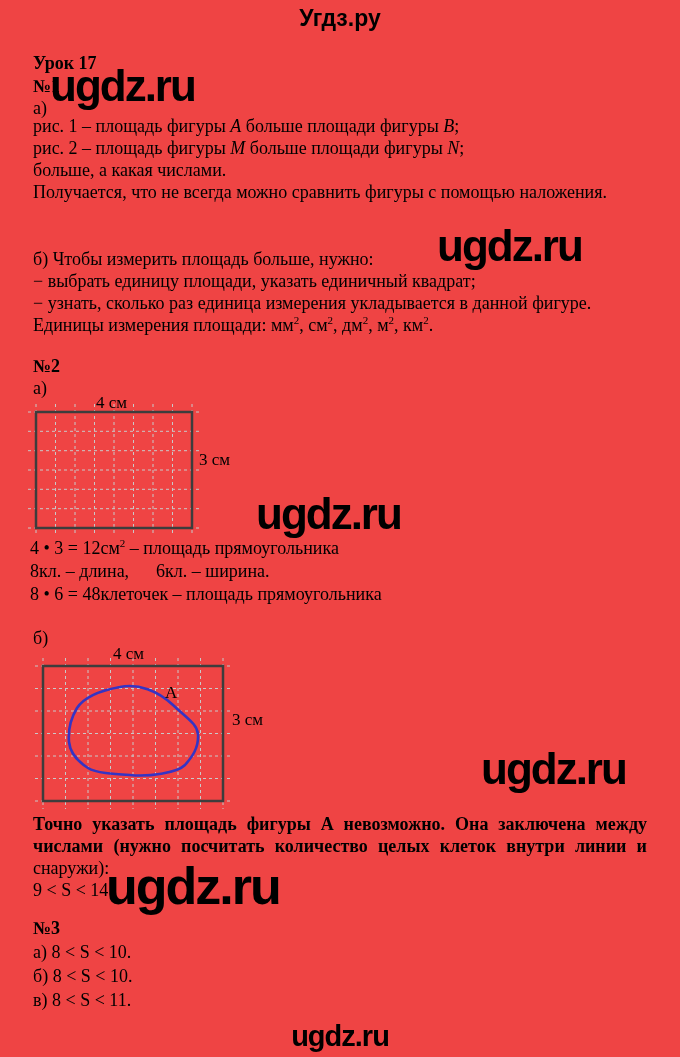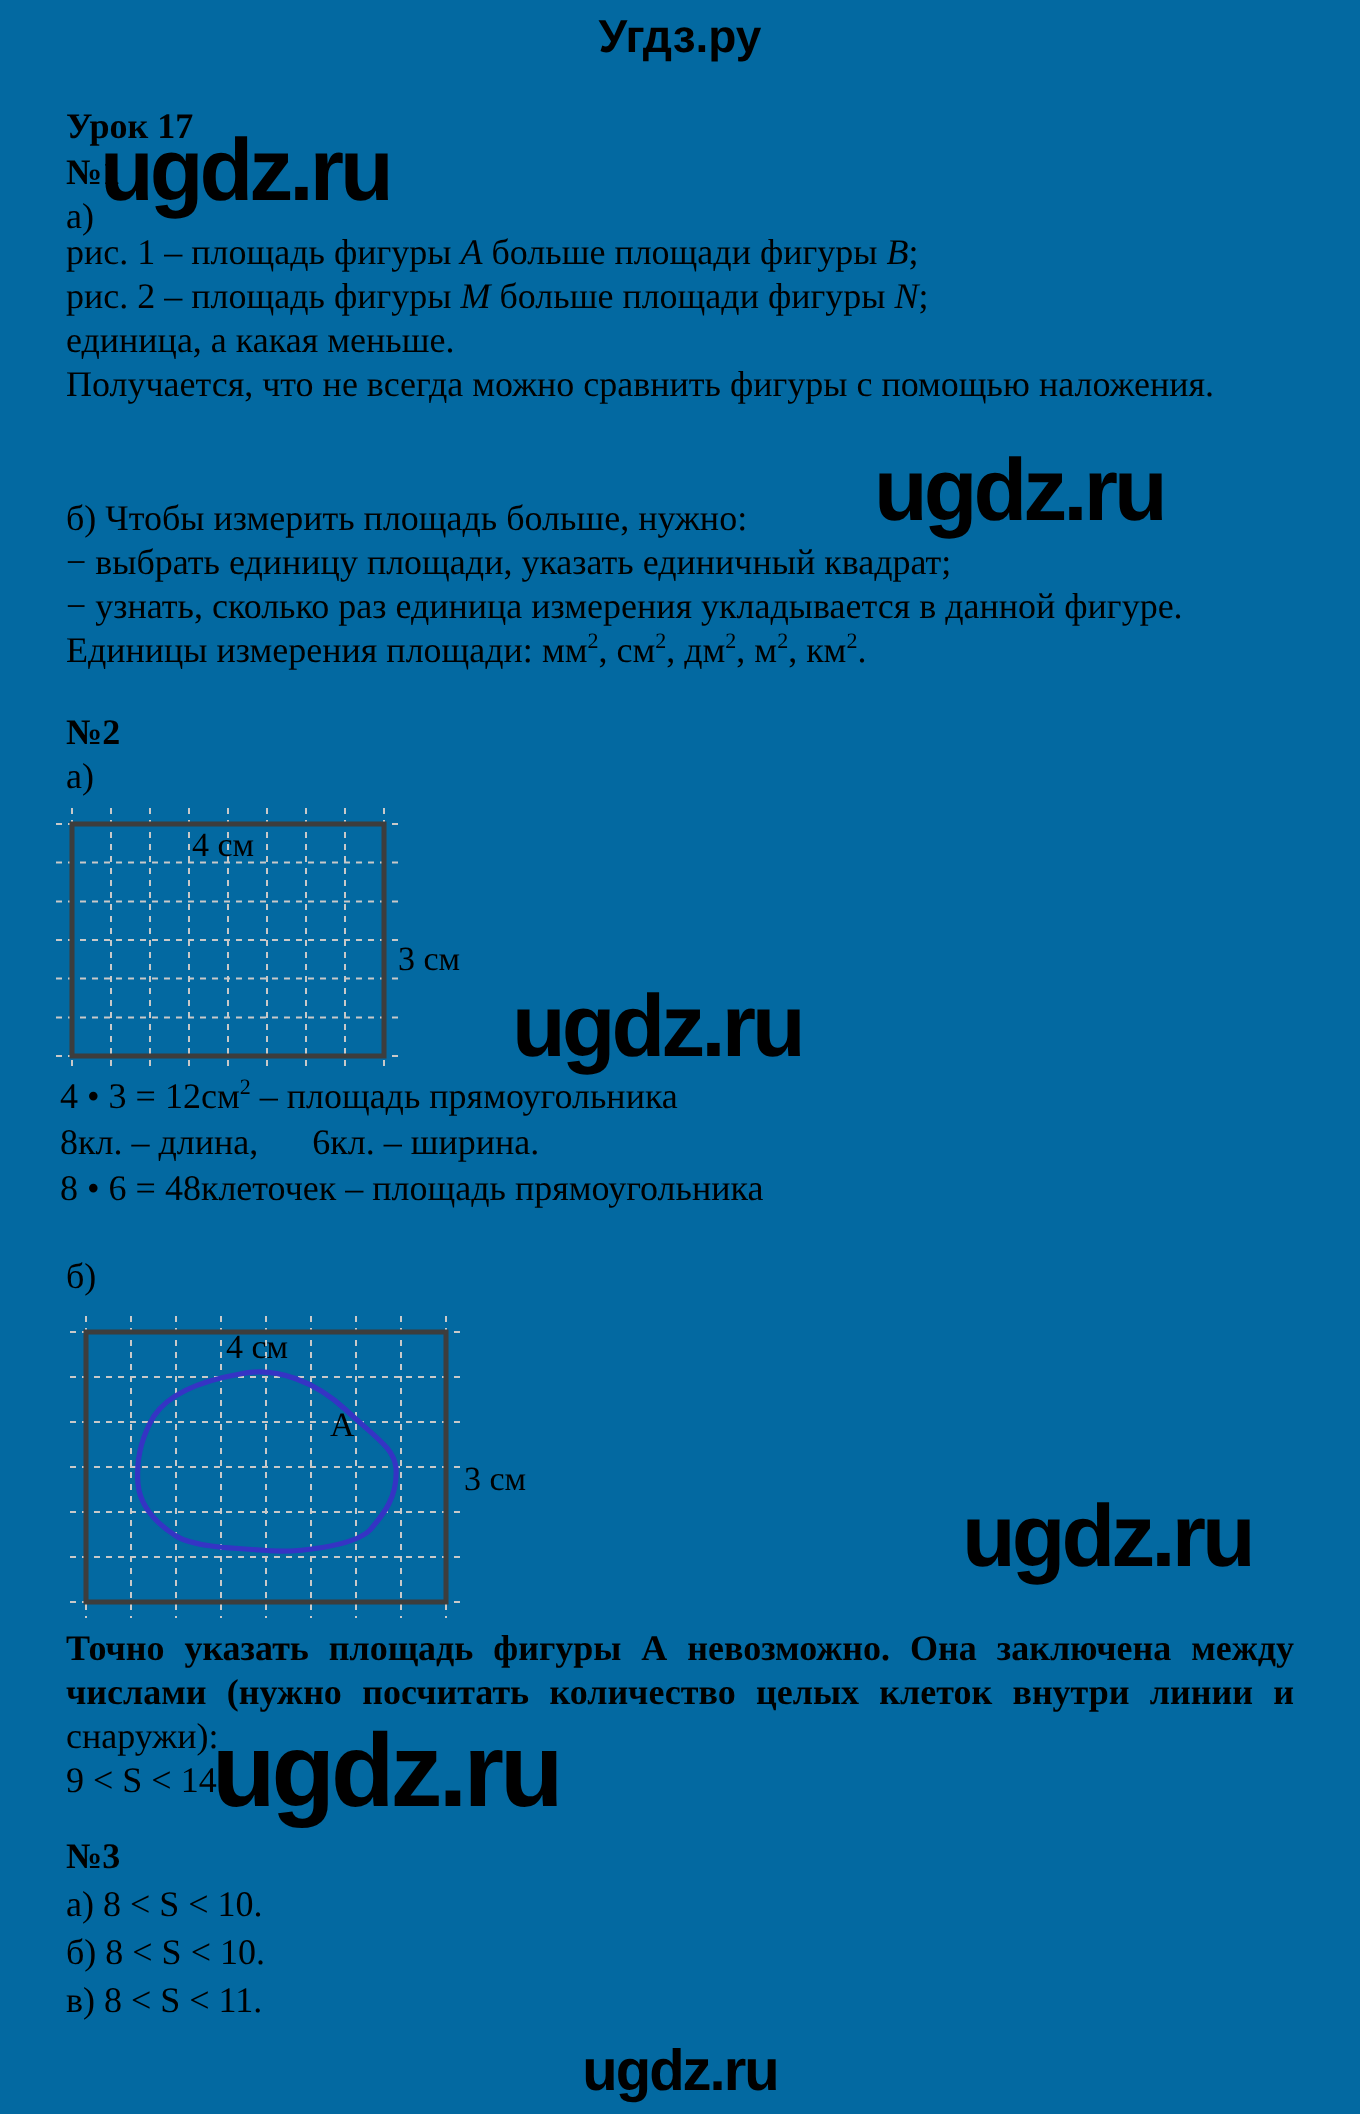--- a/index.html
+++ b/index.html
@@ -1,18 +1,18 @@
 <!DOCTYPE html>
 <html><head>
 <meta charset="utf-8">
 <style>
   html,body { margin:0; padding:0; background:#ffffff; }
   .page {
     position:relative; width:680px; height:1057px; overflow:hidden;
-    background:#0369a1; color:#000;
+    background:#ef4444; color:#000;
     font-family:"Liberation Serif","DejaVu Serif",serif;
   }
   .abs { position:absolute; }
   .txt { font-size:18px; line-height:22px; }
   .lh23 { line-height:23px; }
   .lh24 { line-height:24px; }
   .b { font-weight:bold;text-align:center; }
   .pre { white-space:pre; }
   .just { text-align:justify; text-align-last:justify;font-weight:bold; }
   sup { font-size:11px; line-height:0; }
@@ -26,37 +26,37 @@
     font-family:"Liberation Sans","DejaVu Sans",sans-serif;
     font-weight:bold; font-size:29px; line-height:30px; letter-spacing:-1px;
   }
   .wm {
     position:absolute; white-space:nowrap;
     font-family:"Liberation Sans","DejaVu Sans",sans-serif;
     font-weight:bold; font-size:44px; line-height:44px; letter-spacing:-2px;
     color:#000;
   }
   .wm5 { font-size:52px; line-height:52px; }
-  .figlabel { font-size:17px; line-height:18px;margin-top:20px; }
+  .figlabel { font-size:17px; line-height:18px; }
 </style>
 </head>
 <body>
 
 <div class="page">
 
   <div class="site-header">Угдз.ру</div>
 
   <div class="abs txt b" style="left:33px; top:52px;">Урок 17</div>
   <div class="abs txt b" style="left:33px; top:75px;">№1</div>
   <div class="abs txt" style="left:33px; top:97px;">а)</div>
 
   <div class="abs txt" style="left:33px; top:115px; width:628px;">
     <div>рис. 1 – площадь фигуры <i>A</i> больше площади фигуры <i>B</i>;</div>
     <div>рис. 2 – площадь фигуры <i>M</i> больше площади фигуры <i>N</i>;</div>
-    <div>единица, а какая меньше.</div>
+    <div>больше, а какая числами.</div>
     <div>Получается, что не всегда можно сравнить фигуры с помощью наложения.</div>
   </div>
 
   <div class="abs txt" style="left:33px; top:248px; width:628px;">
     <div>б) Чтобы измерить площадь больше, нужно:</div>
     <div>− выбрать единицу площади, указать единичный квадрат;</div>
     <div>− узнать, сколько раз единица измерения укладывается в данной фигуре.</div>
     <div>Единицы измерения площади: мм<sup>2</sup>, см<sup>2</sup>, дм<sup>2</sup>, м<sup>2</sup>, км<sup>2</sup>.</div>
   </div>
 

